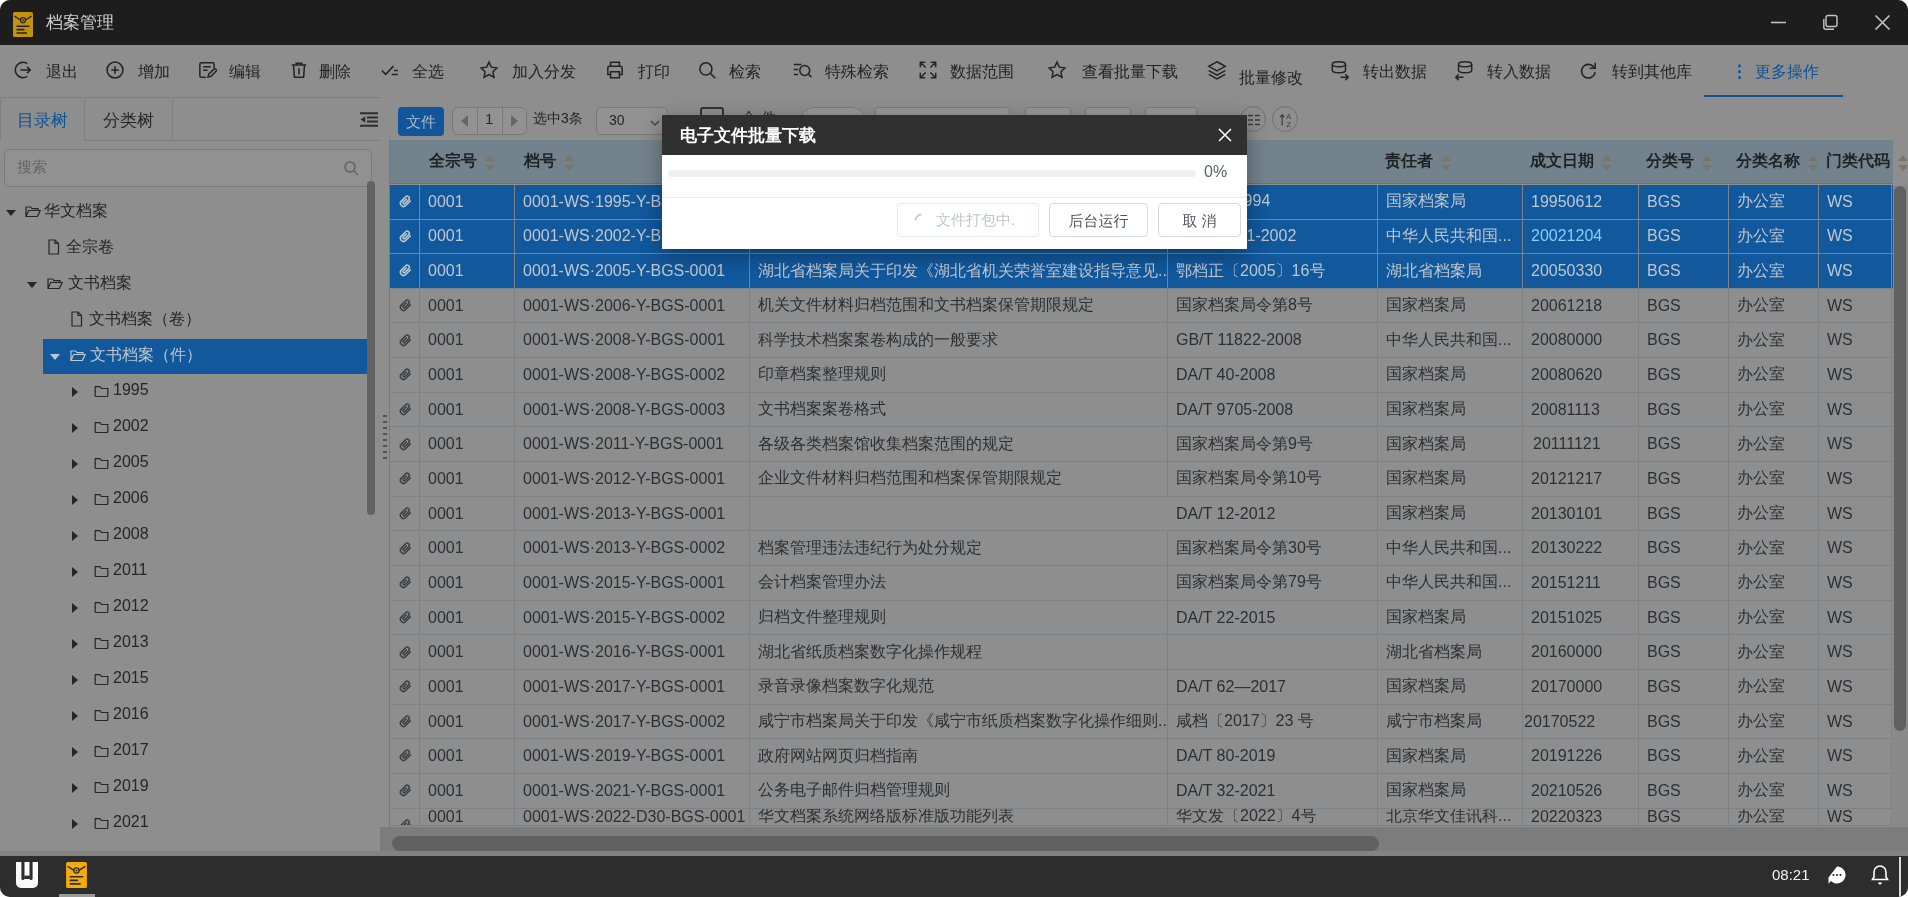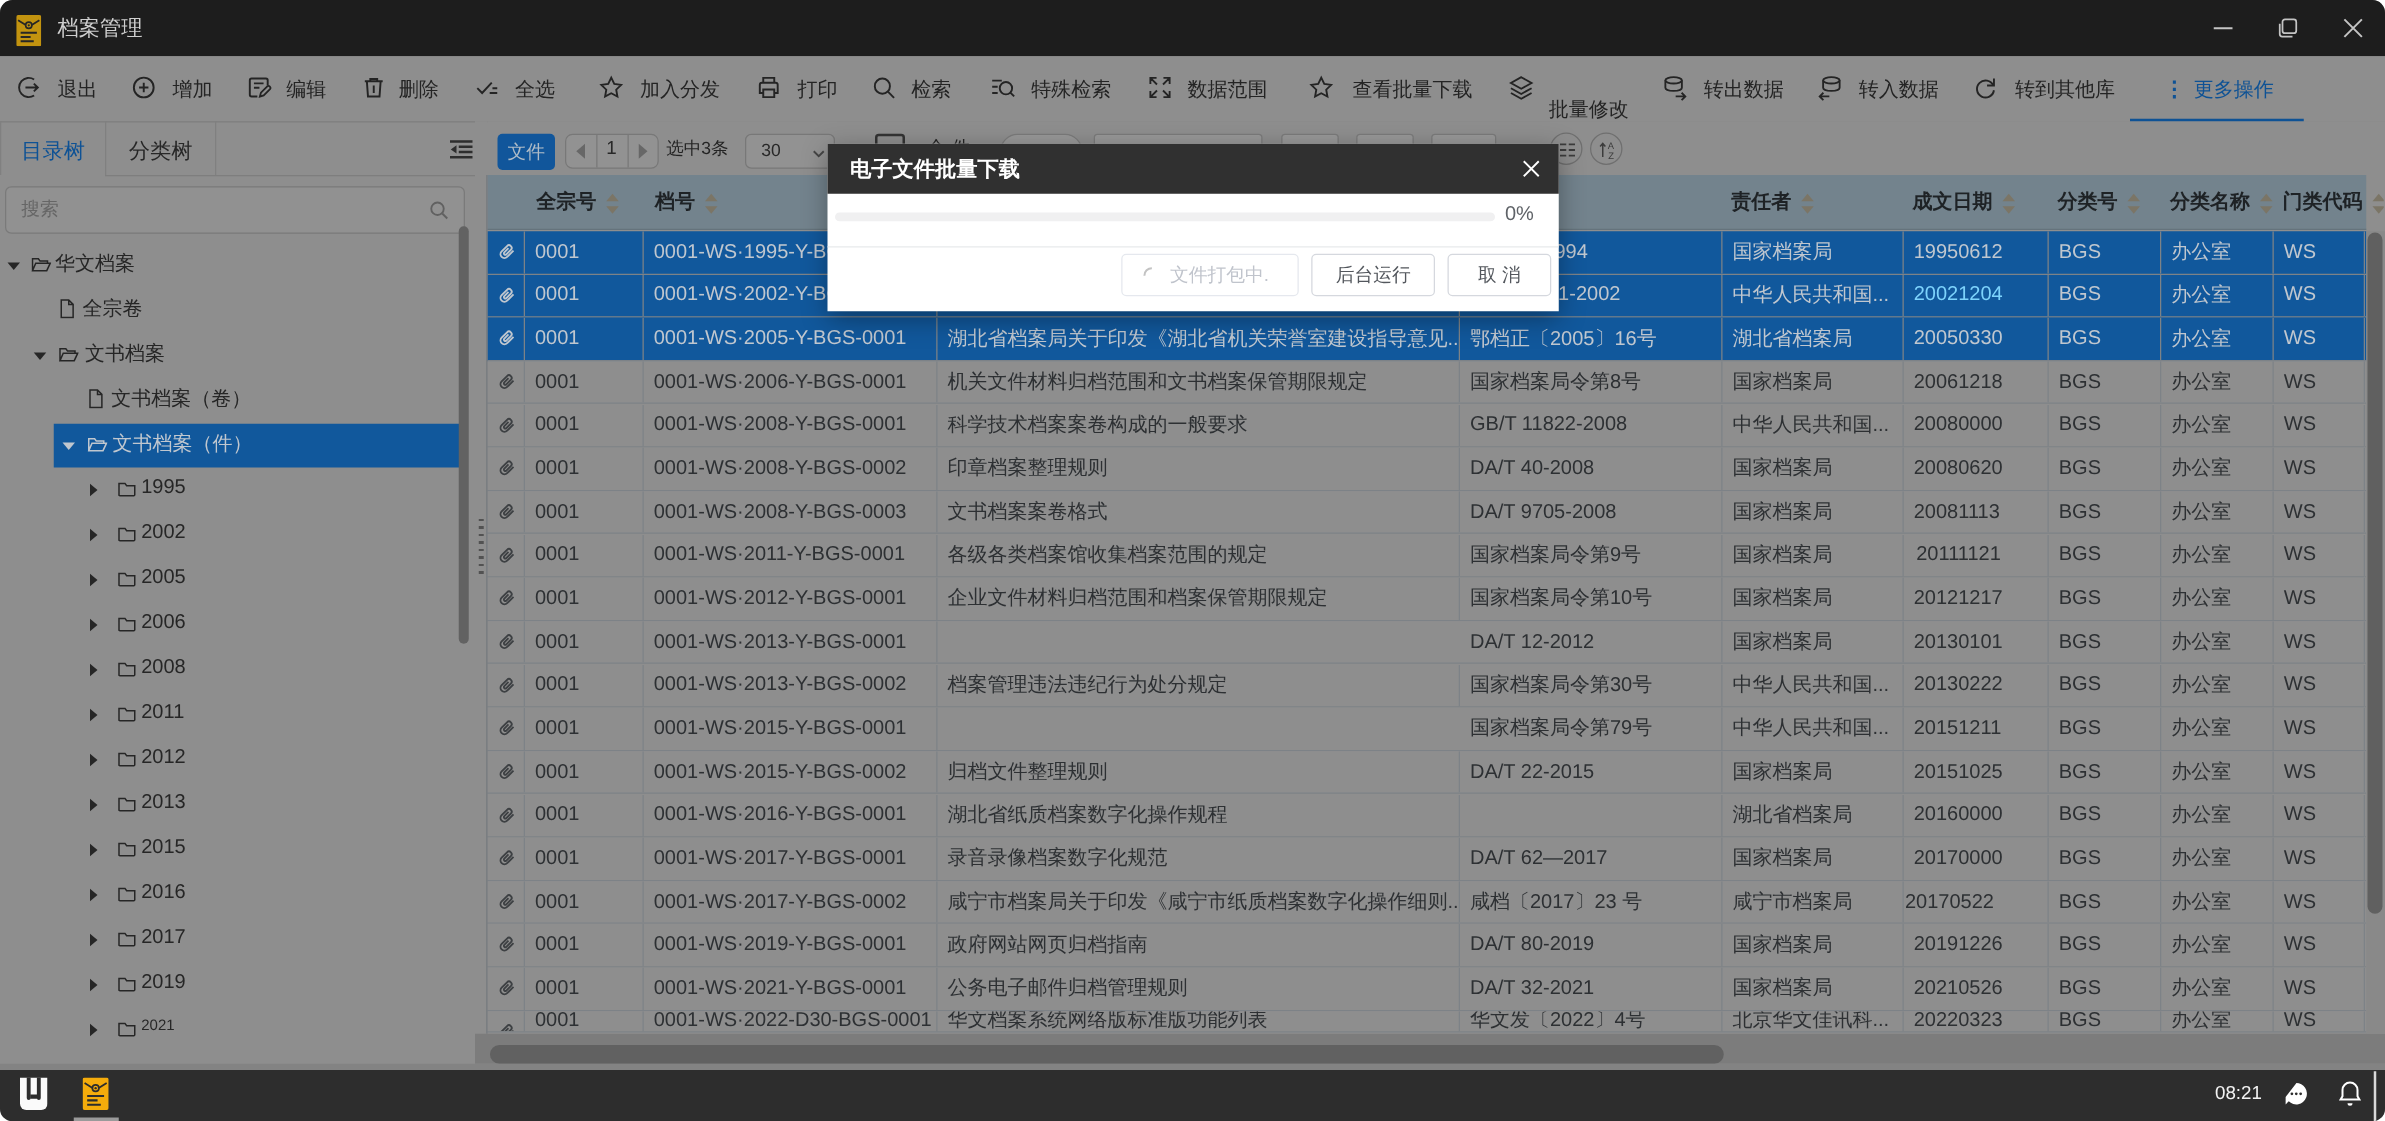--- a/index.html
+++ b/index.html
@@ -80,21 +80,21 @@
         </svg></div>
       <span style="position:absolute;left:950px;top:17px;font-size:16px;color:#242424">数据范围</span>
       <div style="position:absolute;left:1046px;top:14px;width:26px;height:26px"><svg width="22" height="22" viewBox="0 0 20 20">
           <path d="M10 2.8l2.2 4.6 5 .7-3.6 3.5.9 5-4.5-2.4-4.5 2.4.9-5L2.8 8.1l5-.7z" fill="none" stroke="#242424" stroke-width="1.35"></path>
         </svg></div>
       <span style="position:absolute;left:1082px;top:17px;font-size:16px;color:#242424">查看批量下载</span>
       <div style="position:absolute;left:1206px;top:14px;width:26px;height:26px"><svg width="22" height="22" viewBox="0 0 20 20">
           <path d="M10 2.5 17.5 6.7 10 10.9 2.5 6.7z" fill="none" stroke="#242424" stroke-width="1.35"></path>
           <path d="M2.5 10.5 10 14.7l7.5-4.2 M2.5 14 10 18.2 17.5 14" fill="none" stroke="#242424" stroke-width="1.35"></path>
         </svg></div>
-      <span style="position:absolute;left:1239px;top:33px;font-size:16px;color:#242424">批量修改</span>
+      <span style="position:absolute;left:1239px;top:23px;font-size:16px;color:#242424">批量修改</span>
       <div style="position:absolute;left:1329px;top:14px;width:26px;height:26px"><svg width="22" height="22" viewBox="0 0 20 20">
           <ellipse cx="9" cy="4.8" rx="6" ry="2.3" fill="none" stroke="#242424" stroke-width="1.35"></ellipse>
           <path d="M3 4.8v5.4c0 1.3 2.7 2.3 6 2.3s6-1 6-2.3V4.8" fill="none" stroke="#242424" stroke-width="1.35"></path>
           <path d="M10.5 16.5h7 M14.8 13.8l2.7 2.7-2.7 2.7" fill="none" stroke="#242424" stroke-width="1.35"></path>
         </svg></div>
       <span style="position:absolute;left:1363px;top:17px;font-size:16px;color:#242424">转出数据</span>
       <div style="position:absolute;left:1453px;top:14px;width:26px;height:26px"><svg width="22" height="22" viewBox="0 0 20 20">
           <ellipse cx="11" cy="4.8" rx="6" ry="2.3" fill="none" stroke="#242424" stroke-width="1.35"></ellipse>
           <path d="M5 4.8v5.4c0 1.3 2.7 2.3 6 2.3s6-1 6-2.3V4.8" fill="none" stroke="#242424" stroke-width="1.35"></path>
           <path d="M9.5 16.5h-7 M5.2 13.8l-2.7 2.7 2.7 2.7" fill="none" stroke="#242424" stroke-width="1.35"></path>
@@ -248,21 +248,21 @@
         <svg style="position:absolute;left:94px;top:11px" width="15" height="13" viewBox="0 0 15 13">
           <path d="M1.2 11.5v-9.8h4.8l1.3 1.8h6.5v7.2a0.8 0.8 0 0 1-0.8 0.8h-11a0.8 0.8 0 0 1-0.8-0.8z" fill="none" stroke="#262626" stroke-width="1.2"></path>
         </svg>
         <span style="position:absolute;left:113px;top:7px;color:#262626;font-size:16px">2019</span>
       </div>
 <div style="position:absolute;left:0;top:709px;width:380px;height:36px">
         <i style="position:absolute;left:72px;top:13px;width:0;height:0;border:5px solid transparent;border-left:6px solid #262626;border-right:none"></i>
         <svg style="position:absolute;left:94px;top:11px" width="15" height="13" viewBox="0 0 15 13">
           <path d="M1.2 11.5v-9.8h4.8l1.3 1.8h6.5v7.2a0.8 0.8 0 0 1-0.8 0.8h-11a0.8 0.8 0 0 1-0.8-0.8z" fill="none" stroke="#262626" stroke-width="1.2"></path>
         </svg>
-        <span style="position:absolute;left:113px;top:7px;color:#262626;font-size:12px">2021</span>
+        <span style="position:absolute;left:113px;top:7px;color:#262626;font-size:16px">2021</span>
       </div>
     <div style="position:absolute;left:367px;top:84px;width:8px;height:334px;background:#626262;border-radius:4px"></div>
   </div>
 
   <div style="position:absolute;left:383px;top:415px;width:4px;height:46px;background:repeating-linear-gradient(to bottom,#525252 0 2px,transparent 2px 6px)"></div>
 
   <div style="position:absolute;left:390px;top:97px;width:1518px;height:43px;background:#8e8e8e">
     <div style="position:absolute;left:8px;top:10px;width:46px;height:29px;background:#11569b;border-radius:4px;color:#b0bcc7;font-size:15px;text-align:center;line-height:29px">文件</div>
     <div style="position:absolute;left:62px;top:10px;width:75px;height:28px;background:#929292;border:1px solid #787878;border-radius:6px;box-sizing:border-box">
       <div style="position:absolute;left:24px;top:0;width:1px;height:26px;background:#787878"></div>
@@ -746,20 +746,23 @@
           <g transform="rotate(45 9 9)">
             <path d="M12 3.8 V11 a3.1 3.1 0 0 1-6.2 0 V4.9 a2.15 2.15 0 0 1 4.3 0 V10 a1.15 1.15 0 0 1-2.3 0 V5.3" fill="none" stroke="#3d4043" stroke-width="1.5"></path>
           </g>
         </svg>
       </div>
       <div class="cell" style="left:31px;width:94px;color:#2d3033">
         <span style="padding-left:7px">0001</span>
       </div>
       <div class="cell" style="left:126px;width:234px;color:#2d3033">
         <span style="padding-left:7px">0001-WS·2015-Y-BGS-0001</span>
+      </div>
+      <div class="cell" style="left:361px;width:417px;color:#2d3033">
+        <span style="padding-left:7px">会计档案管理办法</span>
       </div>
       <div class="cell" style="left:779px;width:209px;color:#2d3033">
         <span style="padding-left:7px">国家档案局令第79号</span>
       </div>
       <div class="cell" style="left:989px;width:144px;color:#2d3033">
         <span style="padding-left:7px">中华人民共和国...</span>
       </div>
       <div class="cell" style="left:1134px;width:115px;color:#2d3033">
         <span style="padding-left:7px">20151211</span>
       </div>

